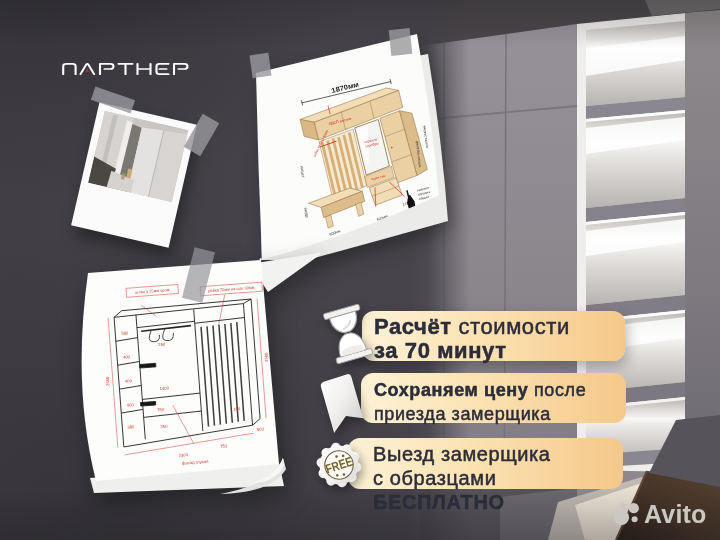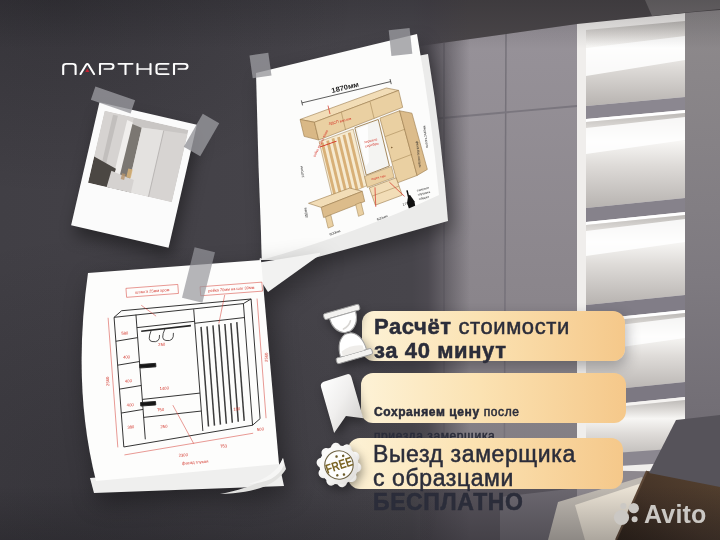--- a/index.html
+++ b/index.html
@@ -329,53 +329,53 @@
   </g>
 
   <path d="M223,208 C215,227 196,237 160,244 C198,243 217,234 226,219 Z" fill="#e2e2e0"></path>
   <path d="M223,208 C217,222 205,230 188,234 C207,233 219,227 224,215 Z" fill="#f6f6f5"></path>
 </svg>
 
 <div class="abs" style="left:188px;top:249px;width:21px;height:52px;background:rgba(150,150,155,0.7);transform:rotate(14deg);"></div>
 
 <div class="abs" style="left:362px;top:311px;width:263px;height:50px;border-radius:12px;background:linear-gradient(90deg,#fdf2d6 0%,#fbe2b2 45%,#f5c88a 100%);box-shadow:2px 6px 14px rgba(20,20,26,0.30);box-shadow:2px 6px 14px rgba(20,20,26,0.30);box-shadow:2px 6px 14px rgba(20,20,26,0.30);"></div>
 
-<div class="abs" style="left:374px;top:315px;width:252px;font-size:22px;line-height:24px;letter-spacing:0.6px;color:#2b2d3a;-webkit-text-stroke:0.5px #2b2d3a;"><b>Расчёт</b> стоимости<br><b>за 40 минут</b></div>
+<div class="abs" style="left:374px;top:315px;width:252px;font-size:22px;line-height:24px;letter-spacing:0.6px;color:#2b2d3a;-webkit-text-stroke:0.5px #2b2d3a;"><b>Расчёт</b> стоимости<br><b>за 70 минут</b></div>
 
 <svg class="abs" style="left:321px;top:302px;filter:drop-shadow(3px 5px 5px rgba(0,0,0,0.35));" width="54" height="64" viewBox="0 0 54 64">
   <g transform="rotate(-16 27 32)">
     <rect x="8.5" y="6" width="37" height="6" rx="1.8" fill="#f3f2f0" stroke="#9a9a9a" stroke-width="0.9"></rect>
     <rect x="8.5" y="52" width="37" height="6" rx="1.8" fill="#f3f2f0" stroke="#9a9a9a" stroke-width="0.9"></rect>
     <path d="M13.5,12 L40.5,12 C40.5,22 35.5,27.5 30,29.8 L24,29.8 C18.5,27.5 13.5,22 13.5,12 Z" fill="#ffffff" stroke="#a5a5a5" stroke-width="1"></path>
     <path d="M24,31.5 L30,31.5 C35.5,33.8 40.5,40 40.5,52 L13.5,52 C13.5,40 18.5,33.8 24,31.5 Z" fill="#ffffff" stroke="#a5a5a5" stroke-width="1"></path>
     <path d="M24,26 Q30,25 33,20" fill="none" stroke="#d8d6d3" stroke-width="1.6" stroke-linecap="round"></path>
     <path d="M16,47 Q27,42.5 38,47 L38,52 L16,52 Z" fill="#efedea"></path>
   </g>
 </svg>
 
 <div class="abs" style="left:361px;top:373px;width:265px;height:50px;border-radius:12px;background:linear-gradient(90deg,#fdf2d6 0%,#fbe2b2 45%,#f5c88a 100%);"></div>
 
-<div class="abs" style="left:374px;top:400px;width:252px;font-size:12px;line-height:24px;letter-spacing:0.6px;color:#2b2d3a;-webkit-text-stroke:0.5px #2b2d3a;"><b>Сохраняем цену</b> после<br>приезда замерщика</div>
+<div class="abs" style="left:374px;top:378px;width:252px;font-size:18px;line-height:24px;letter-spacing:0.6px;color:#2b2d3a;-webkit-text-stroke:0.5px #2b2d3a;"><b>Сохраняем цену</b> после<br>приезда замерщика</div>
 
 <svg class="abs" style="left:318px;top:372px;filter:drop-shadow(3px 5px 5px rgba(0,0,0,0.35));" width="52" height="62" viewBox="0 0 52 62">
   <defs>
     <linearGradient id="bmg" x1="0" y1="0" x2="0.6" y2="1">
       <stop offset="0" stop-color="#ffffff"></stop>
       <stop offset="0.55" stop-color="#f0efee"></stop>
       <stop offset="1" stop-color="#d9d7d5"></stop>
     </linearGradient>
   </defs>
   <g transform="rotate(-16 26 30)">
     <path d="M12,5 Q8,5.5 8,9.5 L8,57 L24,44 L40,51 L40,8 Q40,4 36,4.2 Z" fill="url(#bmg)"></path>
   </g>
 </svg>
 
 <div class="abs" style="left:348px;top:438px;width:275px;height:51px;border-radius:12px;background:linear-gradient(90deg,#fdf2d6 0%,#fbe2b2 45%,#f5c88a 100%);"></div>
 
-<div class="abs" style="left:373px;top:442px;width:252px;font-size:23px;line-height:24px;letter-spacing:0.6px;color:#2b2d3a;-webkit-text-stroke:0.5px #2b2d3a;">Выезд замерщика<br>с образцами <b>БЕСПЛАТНО</b></div>
+<div class="abs" style="left:373px;top:442px;width:252px;font-size:20px;line-height:24px;letter-spacing:0.6px;color:#2b2d3a;-webkit-text-stroke:0.5px #2b2d3a;">Выезд замерщика<br>с образцами <b>БЕСПЛАТНО</b></div>
 
 <svg class="abs" style="left:316px;top:442px;filter:drop-shadow(2px 4px 5px rgba(0,0,0,0.38));" width="47" height="47" viewBox="0 0 47 47">
   <defs>
     <linearGradient id="seal" x1="0" y1="0" x2="1" y2="1">
       <stop offset="0" stop-color="#ffffff"></stop>
       <stop offset="0.55" stop-color="#f2f1ef"></stop>
       <stop offset="1" stop-color="#d8d6d3"></stop>
     </linearGradient>
   </defs>
   <g transform="rotate(-10 23 23)">

